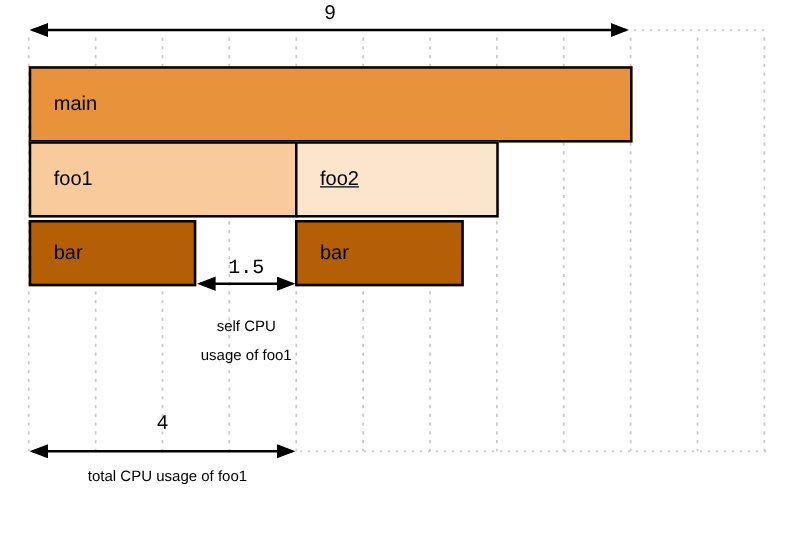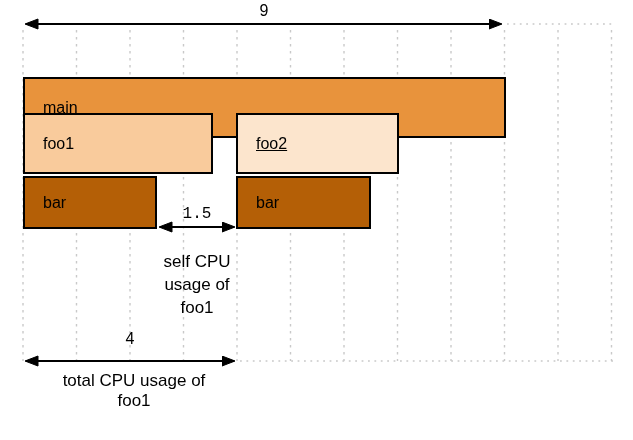--- a/index.html
+++ b/index.html
@@ -15,38 +15,38 @@
   .box{
     position:absolute;
     box-sizing:border-box;
     border:2px solid #000;
     display:flex;
     align-items:center;
     padding-left:18px;
     font-size:16px;
     z-index:2;
   }
-  .box-main{left:23px;top:53px;width:483px;height:61px;margin-top:24px;}
-  .box-foo1{left:23px;top:113px;width:190px;height:61px;}
+  .box-main{left:23px;top:53px;width:483px;height:61px;}
+  .box-foo1{left:23px;top:113px;width:215px;height:61px;}
   .box-foo2{left:236px;top:113px;width:163px;height:61px;text-decoration:underline;}
   .box-bar1{left:23px;top:176px;width:134px;height:53px;}
   .box-bar2{left:236px;top:176px;width:135px;height:53px;}
   .dimlabel{
     position:absolute;
     text-align:center;
     font-size:16px;
     z-index:3;
   }
   .lbl-9{left:23px;top:2px;width:482px;}
   .lbl-15{left:157px;top:205px;width:80px;font-family:Liberation Mono, monospace;}
   .lbl-4{left:23px;top:330px;width:214px;}
   .ann{
     position:absolute;
     text-align:center;
-    font-size:17px;
+    font-size:12px;
     z-index:3;
   }
   .ann-self{left:156px;top:250px;width:82px;line-height:23px;}
   .ann-total{left:53px;top:371px;width:162px;line-height:20px;}
   svg{display:block;}
 </style>
 </head>
 <body>
 
 <div class="canvas">

